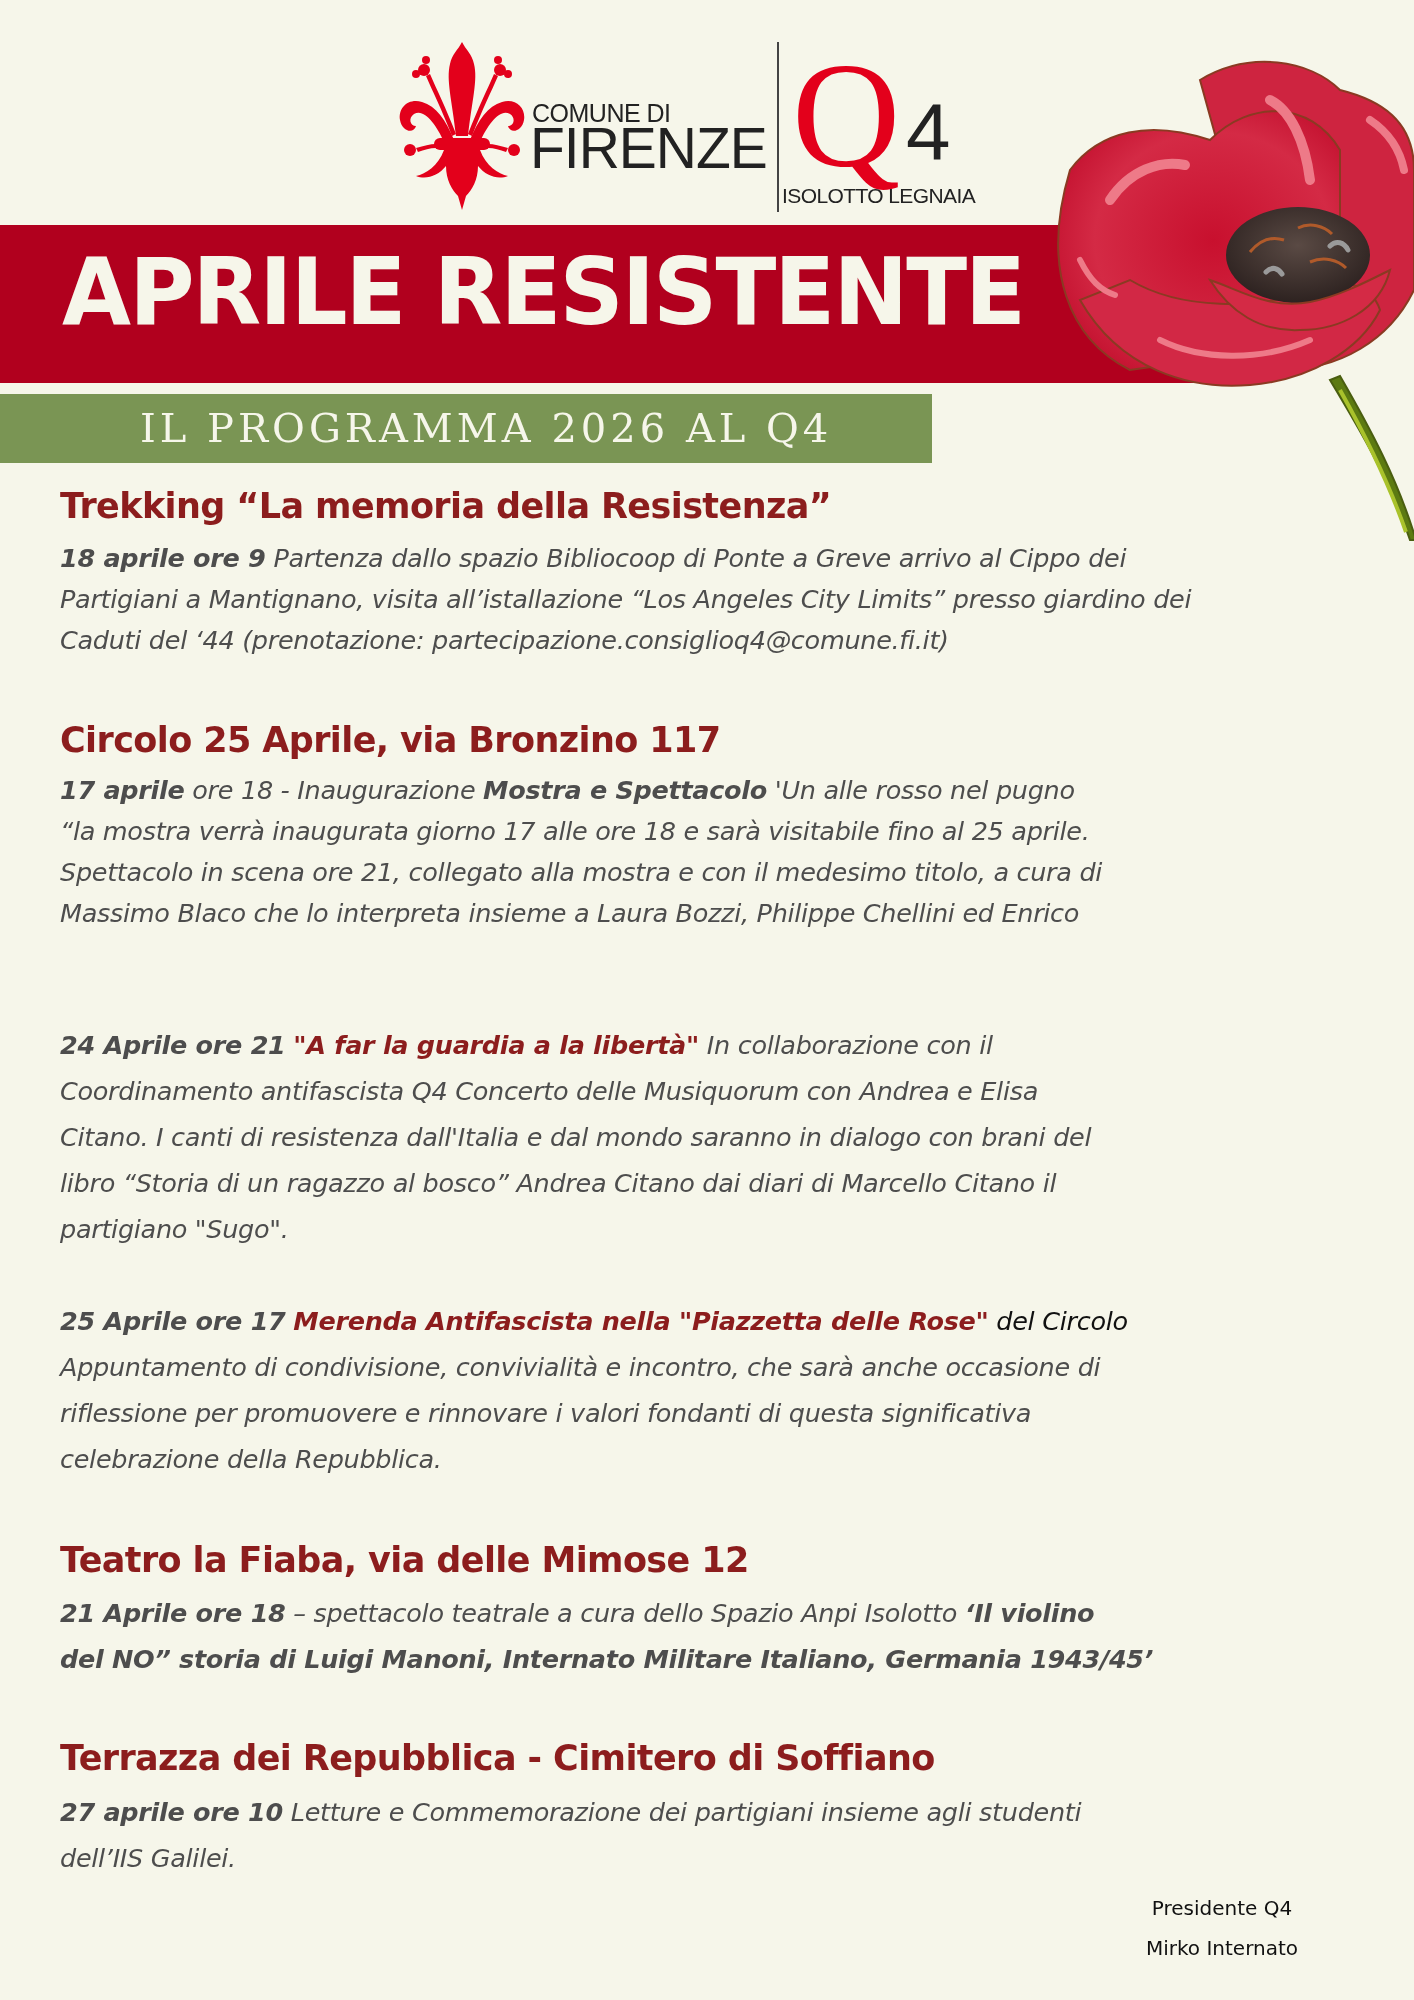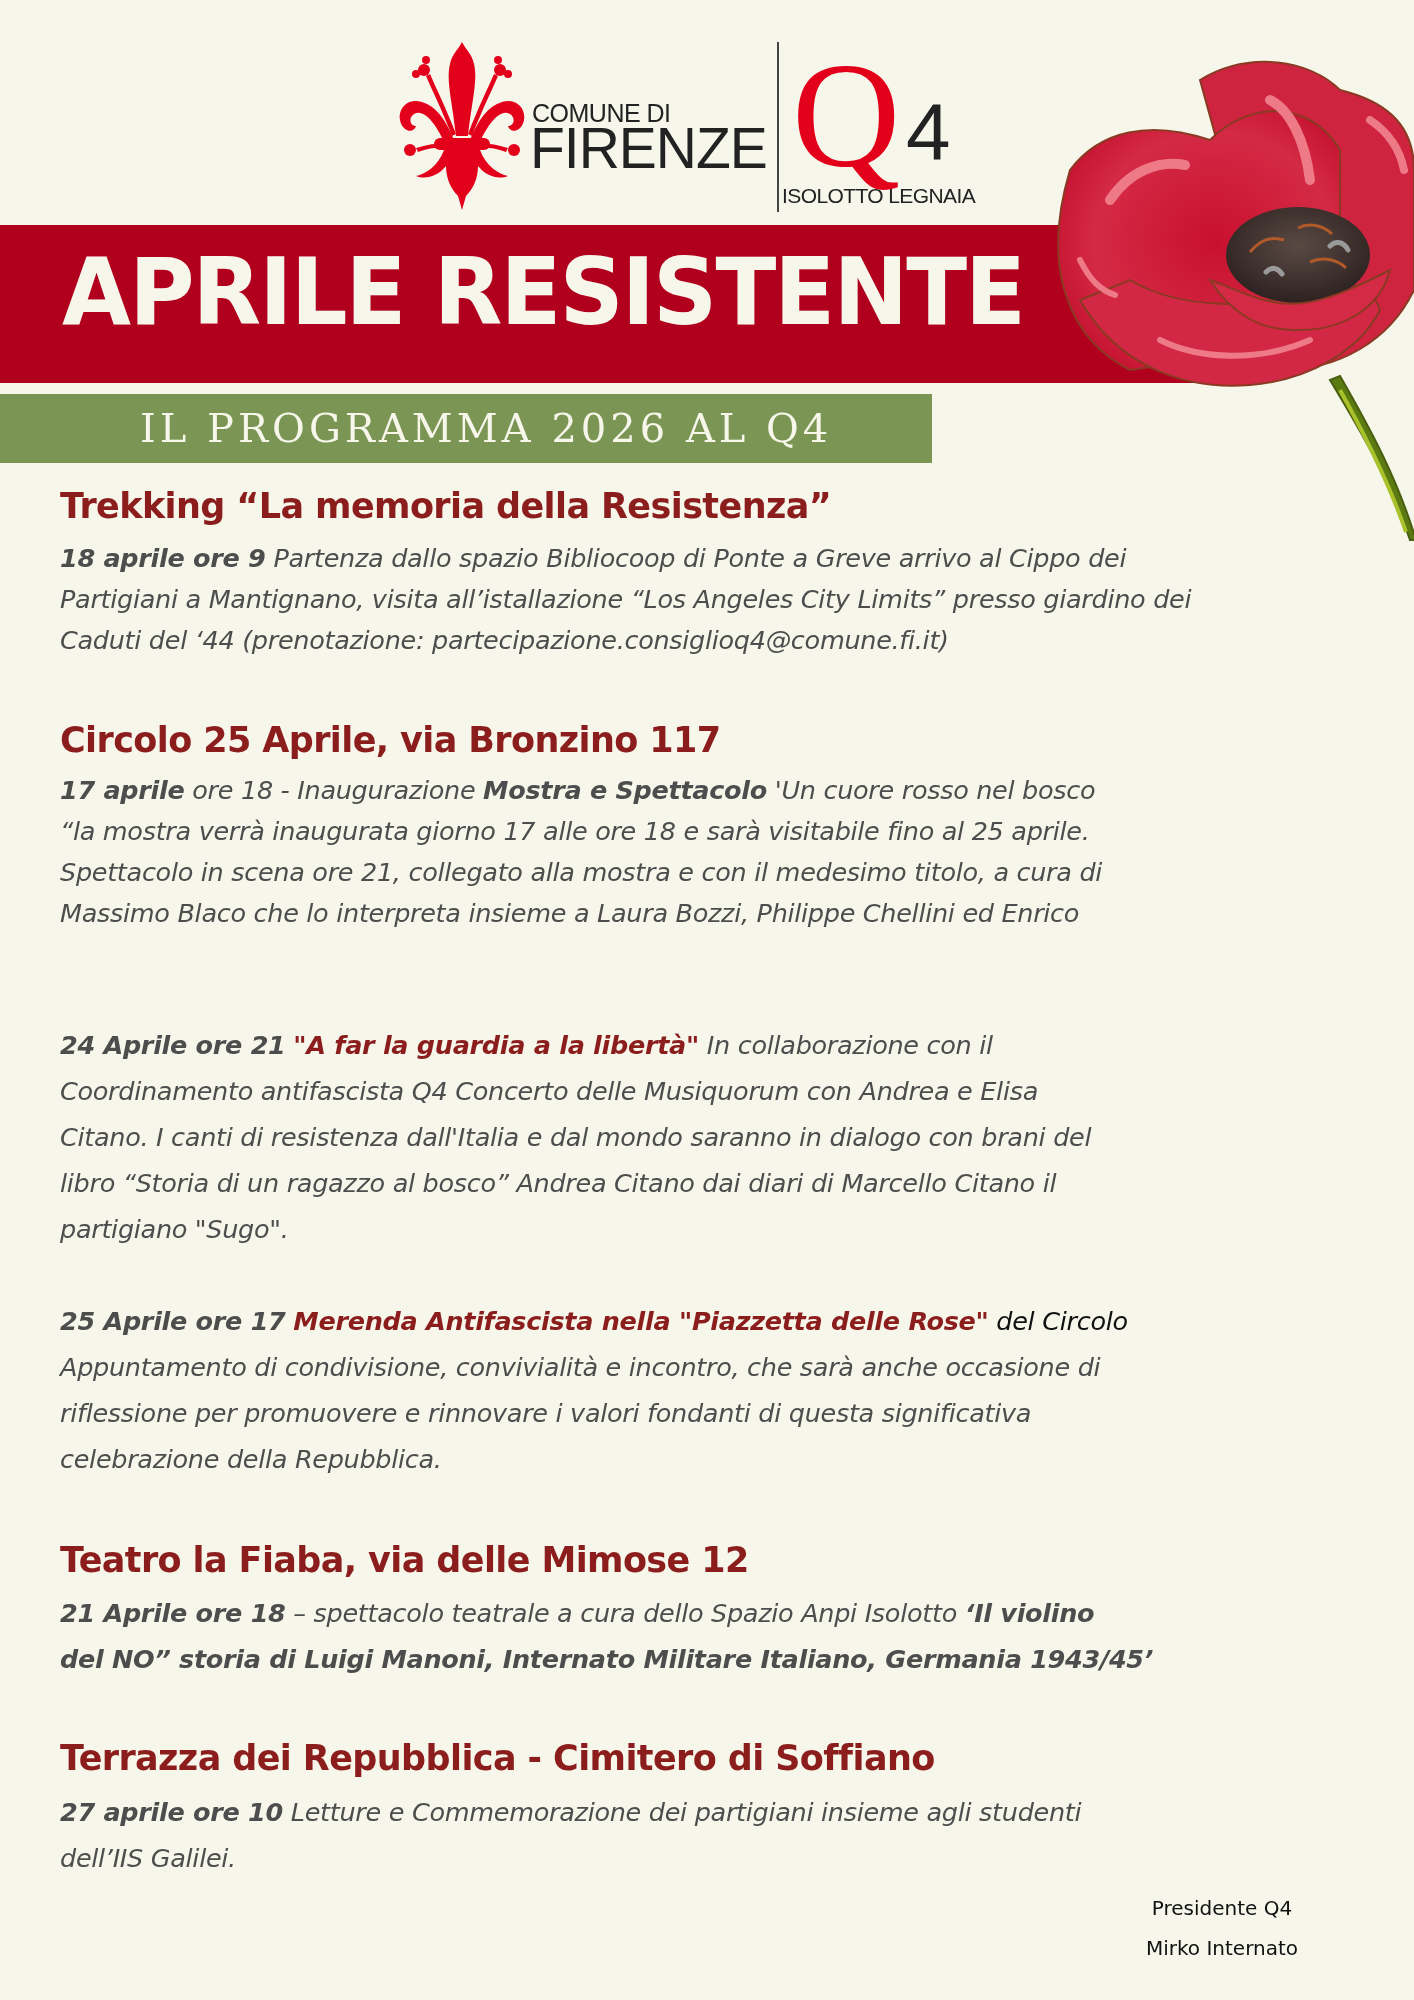--- a/index.html
+++ b/index.html
@@ -138,21 +138,21 @@
 
 <div class="sec-title" style="top:484px;">Trekking “La memoria della Resistenza”</div>
 <div class="para" style="top:538px; line-height:41px;">
   <span class="line"><span class="b">18 aprile ore 9</span><span> Partenza dallo spazio Bibliocoop di Ponte a Greve arrivo al Cippo dei</span></span>
   <span class="line">Partigiani a Mantignano, visita all’istallazione “Los Angeles City Limits” presso giardino dei</span>
   <span class="line">Caduti del ‘44 (prenotazione: partecipazione.consiglioq4@comune.fi.it)</span>
 </div>
 
 <div class="sec-title" style="top:718px;">Circolo 25 Aprile, via Bronzino 117</div>
 <div class="para" style="top:770px; line-height:41px;">
-  <span class="line"><span class="b">17 aprile</span><span> ore 18 - Inaugurazione </span><span class="b">Mostra e Spettacolo</span><span> 'Un cuore rosso nel bosco</span></span>
+  <span class="line"><span class="b">17 aprile</span><span> ore 18 - Inaugurazione </span><span class="b">Mostra e Spettacolo</span><span> 'Un alle rosso nel pugno</span></span>
   <span class="line">“la mostra verrà inaugurata giorno 17 alle ore 18 e sarà visitabile fino al 25 aprile.</span>
   <span class="line">Spettacolo in scena ore 21, collegato alla mostra e con il medesimo titolo, a cura di</span>
   <span class="line">Massimo Blaco che lo interpreta insieme a Laura Bozzi, Philippe Chellini ed Enrico</span>
 </div>
 
 <div class="para" style="top:1022px; line-height:46px;">
   <span class="line"><span class="b">24 Aprile ore 21</span> <span class="r">"A far la guardia a la libertà"</span><span> In collaborazione con il</span></span>
   <span class="line">Coordinamento antifascista Q4 Concerto delle Musiquorum con Andrea e Elisa</span>
   <span class="line">Citano. I canti di resistenza dall'Italia e dal mondo saranno in dialogo con brani del</span>
   <span class="line">libro “Storia di un ragazzo al bosco” Andrea Citano dai diari di Marcello Citano il</span>

